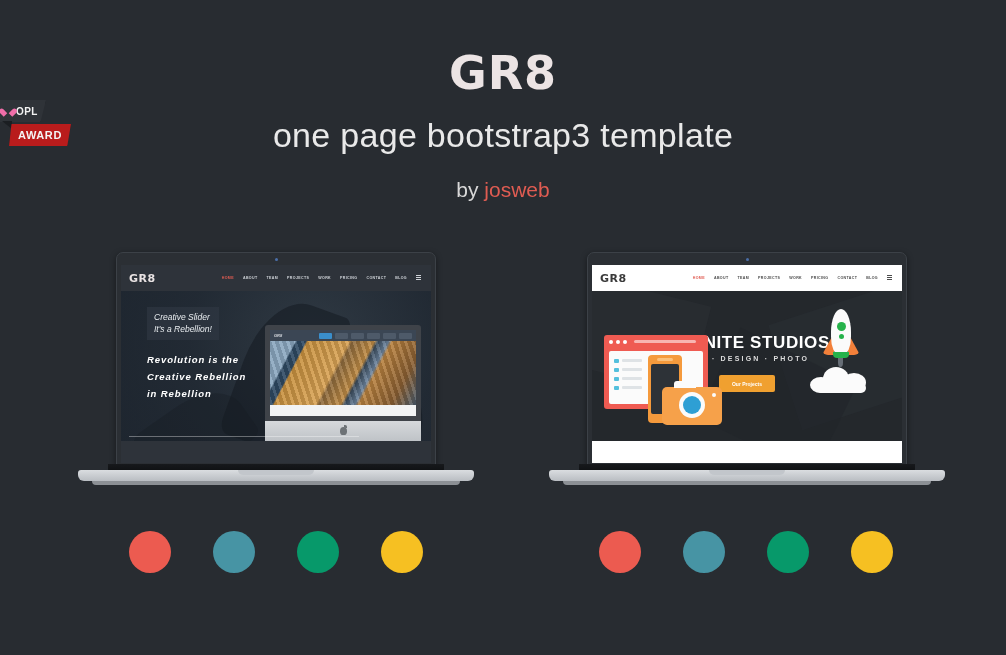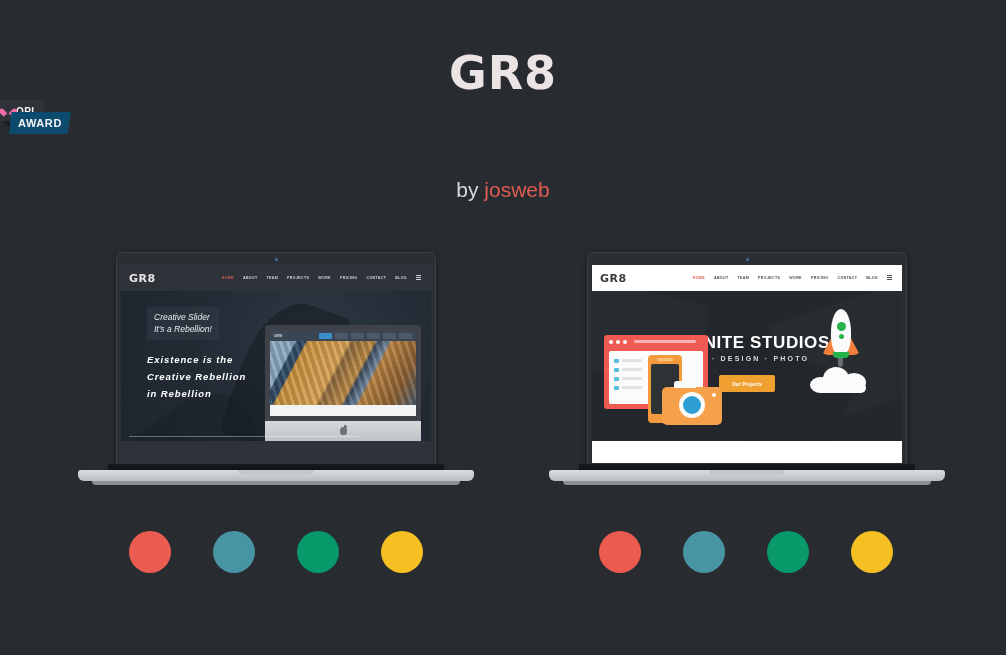--- a/index.html
+++ b/index.html
@@ -26,23 +26,23 @@
   .heart-icon::before, .heart-icon::after {
     content: ""; position: absolute; width: 5px; height: 8px;
     background: #f06ea9; border-radius: 5px 5px 0 0; top: 1px;
   }
   .heart-icon::before { left: 0; transform: rotate(-45deg); transform-origin: 50% 100%; }
   .heart-icon::after  { left: 5px; transform: rotate(45deg); transform-origin: 50% 100%; }
   .badge-top-label {
     color: #f2f2f2; font-size: 10px; font-weight: bold; letter-spacing: .4px;
   }
   .badge-bottom {
-    position: absolute; left: 9px; top: 12px;
+    position: absolute; left: 9px; top: 24px;
     width: 62px; height: 22px;
-    background: #0c4a6e;
+    background: #b91c1c;
     display: flex; align-items: center; justify-content: center;
     clip-path: polygon(4% 0, 100% 0, 94% 100%, 0 100%);
     box-shadow: 0 1px 3px rgba(0,0,0,.55);
   }
   .badge-bottom-label { color: #f4f4f4; font-size: 11px; font-weight: bold; letter-spacing: .6px; }
   .badge-fold {
     position: absolute; left: 2px; top: 21px; width: 10px; height: 8px;
     background: #1b1e22; clip-path: polygon(0 0, 100% 0, 100% 100%);
   }
 
@@ -301,20 +301,21 @@
       <span class="heart-icon"></span>
       <span class="badge-top-label">OPL</span>
     </div>
     <div class="badge-fold"></div>
     <div class="badge-bottom">
       <span class="badge-bottom-label">AWARD</span>
     </div>
   </div>
 
   <div class="brand">GR8</div>
+  <div class="tagline">one page bootstrap3 template</div>
   <div class="byline">
     <span>by</span>
     <span class="author">josweb</span>
   </div>
 
   <div class="laptop" id="laptop-left" style="left:78px; top:252px; width:396px; height:236px;">
     <div class="lid">
       <div class="cam"></div>
       <div class="screen">
 
@@ -340,21 +341,21 @@
         <div class="hero-left">
           <div class="leaf" style="left:120px;top:10px;width:90px;height:150px;transform:rotate(20deg);"></div>
           <div class="leaf" style="left:180px;top:60px;width:120px;height:130px;transform:rotate(-30deg);"></div>
           <div class="leaf" style="left:40px;top:90px;width:70px;height:110px;transform:rotate(55deg);opacity:.6;"></div>
 
           <div class="hero-sub">
             <div>Creative Slider</div>
             <div>It's a Rebellion!</div>
           </div>
           <div class="hero-title">
-            <div>Existence is the</div>
+            <div>Revolution is the</div>
             <div>Creative Rebellion</div>
             <div>in Rebellion</div>
           </div>
 
           <div class="imac">
             <div class="imac-screen">
               <div class="imac-nav">
                 <span class="l">GR8</span>
                 <span class="pills">
                   <i class="on"></i>

